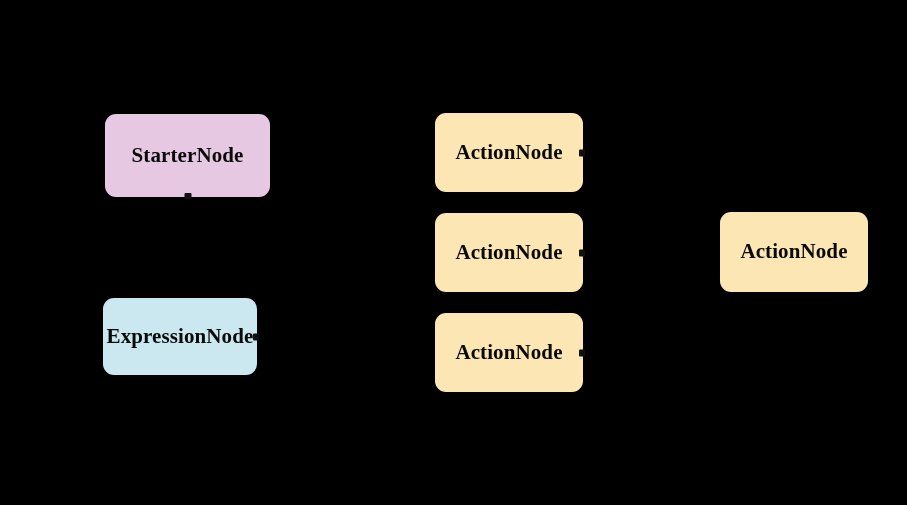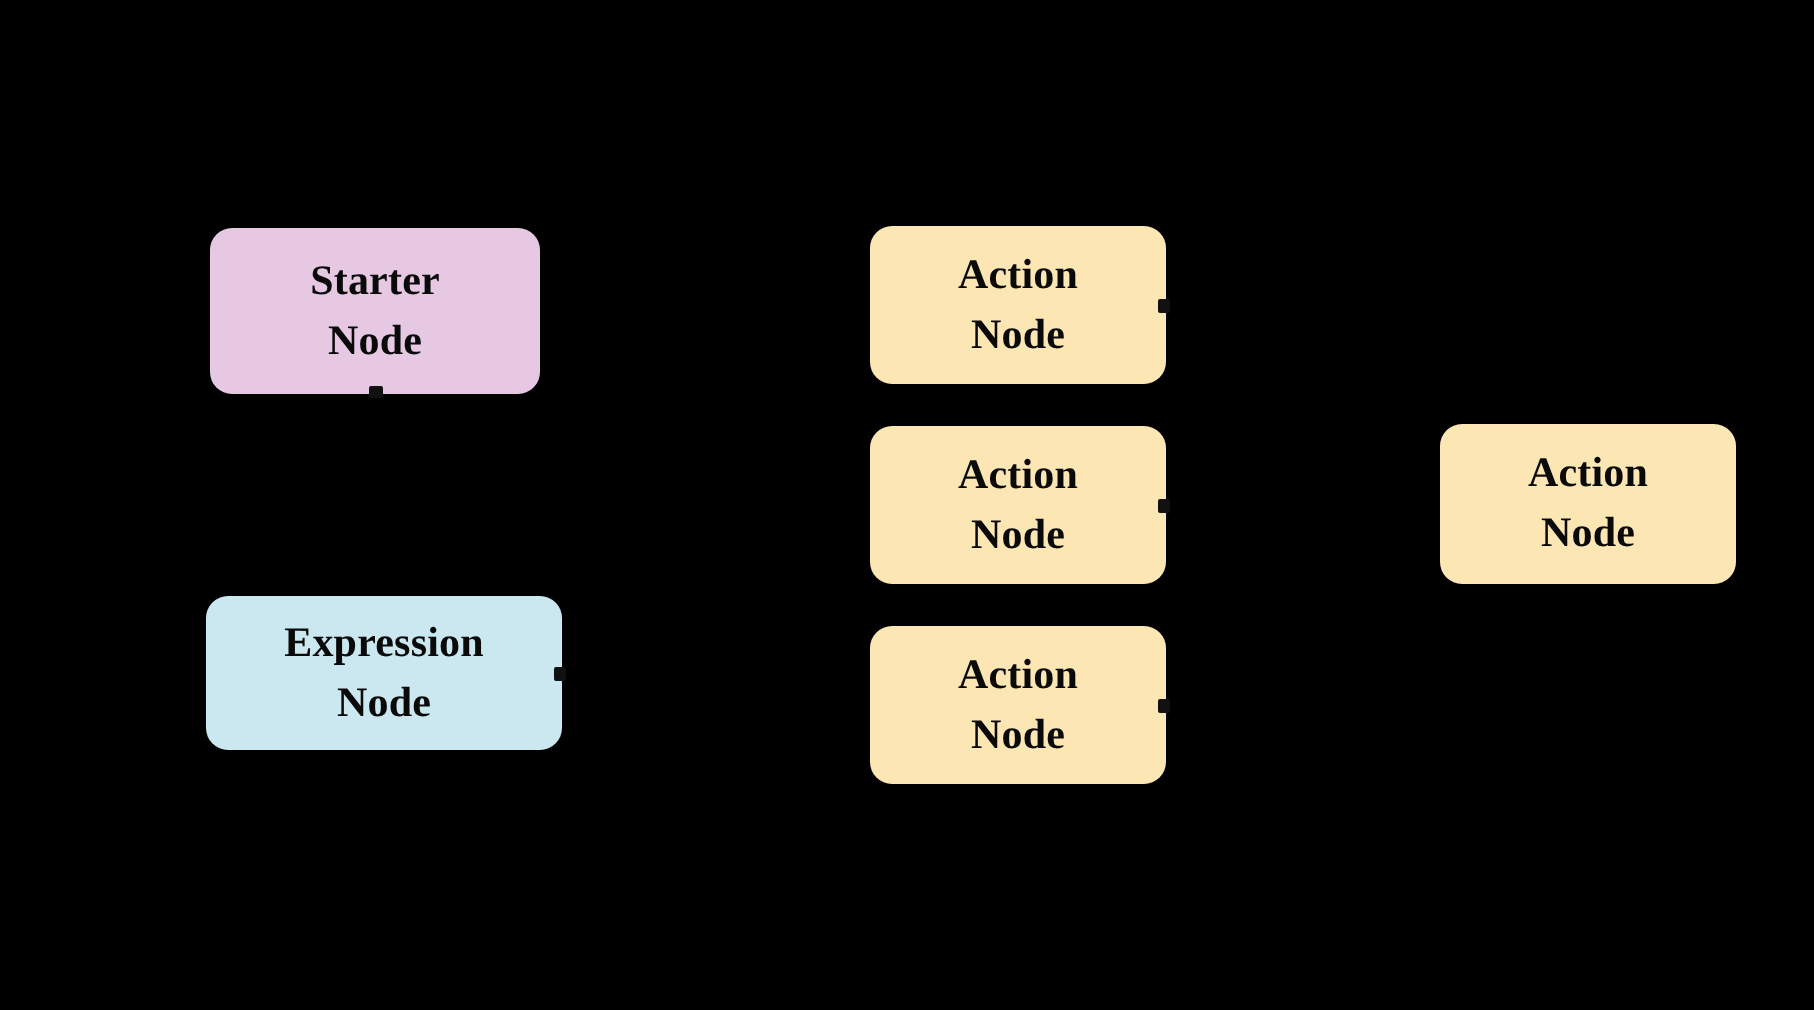--- a/index.html
+++ b/index.html
@@ -15,21 +15,21 @@
     width: 907px;
     height: 505px;
     background: #000000;
     overflow: hidden;
   }
   .node {
     position: absolute;
     box-sizing: border-box;
     border-radius: 11px;
     display: flex;
-    flex-direction: column;
+    flex-direction: row;
     align-items: center;
     justify-content: center;
     text-align: center;
     color: #0a0a0a;
     font-weight: bold;
     font-size: 21px;
     line-height: 1.42;
     letter-spacing: 0.1px;
     user-select: none;
   }
@@ -52,21 +52,21 @@
 <body>
 
 <div id="canvas" style="width: 907px; height: 505px; background: rgb(0, 0, 0);">
 
   <div class="node" id="n-starter" style="left: 105px; top: 114px; width: 165px; height: 83px; background: rgb(230, 200, 226); color: rgb(10, 10, 10);">
     <span class="line">Starter</span>
     <span class="line">Node</span>
     <span class="port bottom" style="background: rgb(17, 17, 17);"></span>
   </div>
 
-  <div class="node" id="n-expression" style="left: 103px; top: 298px; width: 178px; height: 77px; background: rgb(203, 231, 239); color: rgb(10, 10, 10);">
+  <div class="node" id="n-expression" style="left: 103px; top: 298px; width: 154px; height: 77px; background: rgb(203, 231, 239); color: rgb(10, 10, 10);">
     <span class="line">Expression</span>
     <span class="line">Node</span>
     <span class="port right" style="background: rgb(17, 17, 17);"></span>
   </div>
 
   <div class="node" id="n-action-1" style="left: 435px; top: 113px; width: 148px; height: 79px; background: rgb(251, 230, 180); color: rgb(10, 10, 10);">
     <span class="line">Action</span>
     <span class="line">Node</span>
     <span class="port right" style="background: rgb(17, 17, 17);"></span>
   </div>

